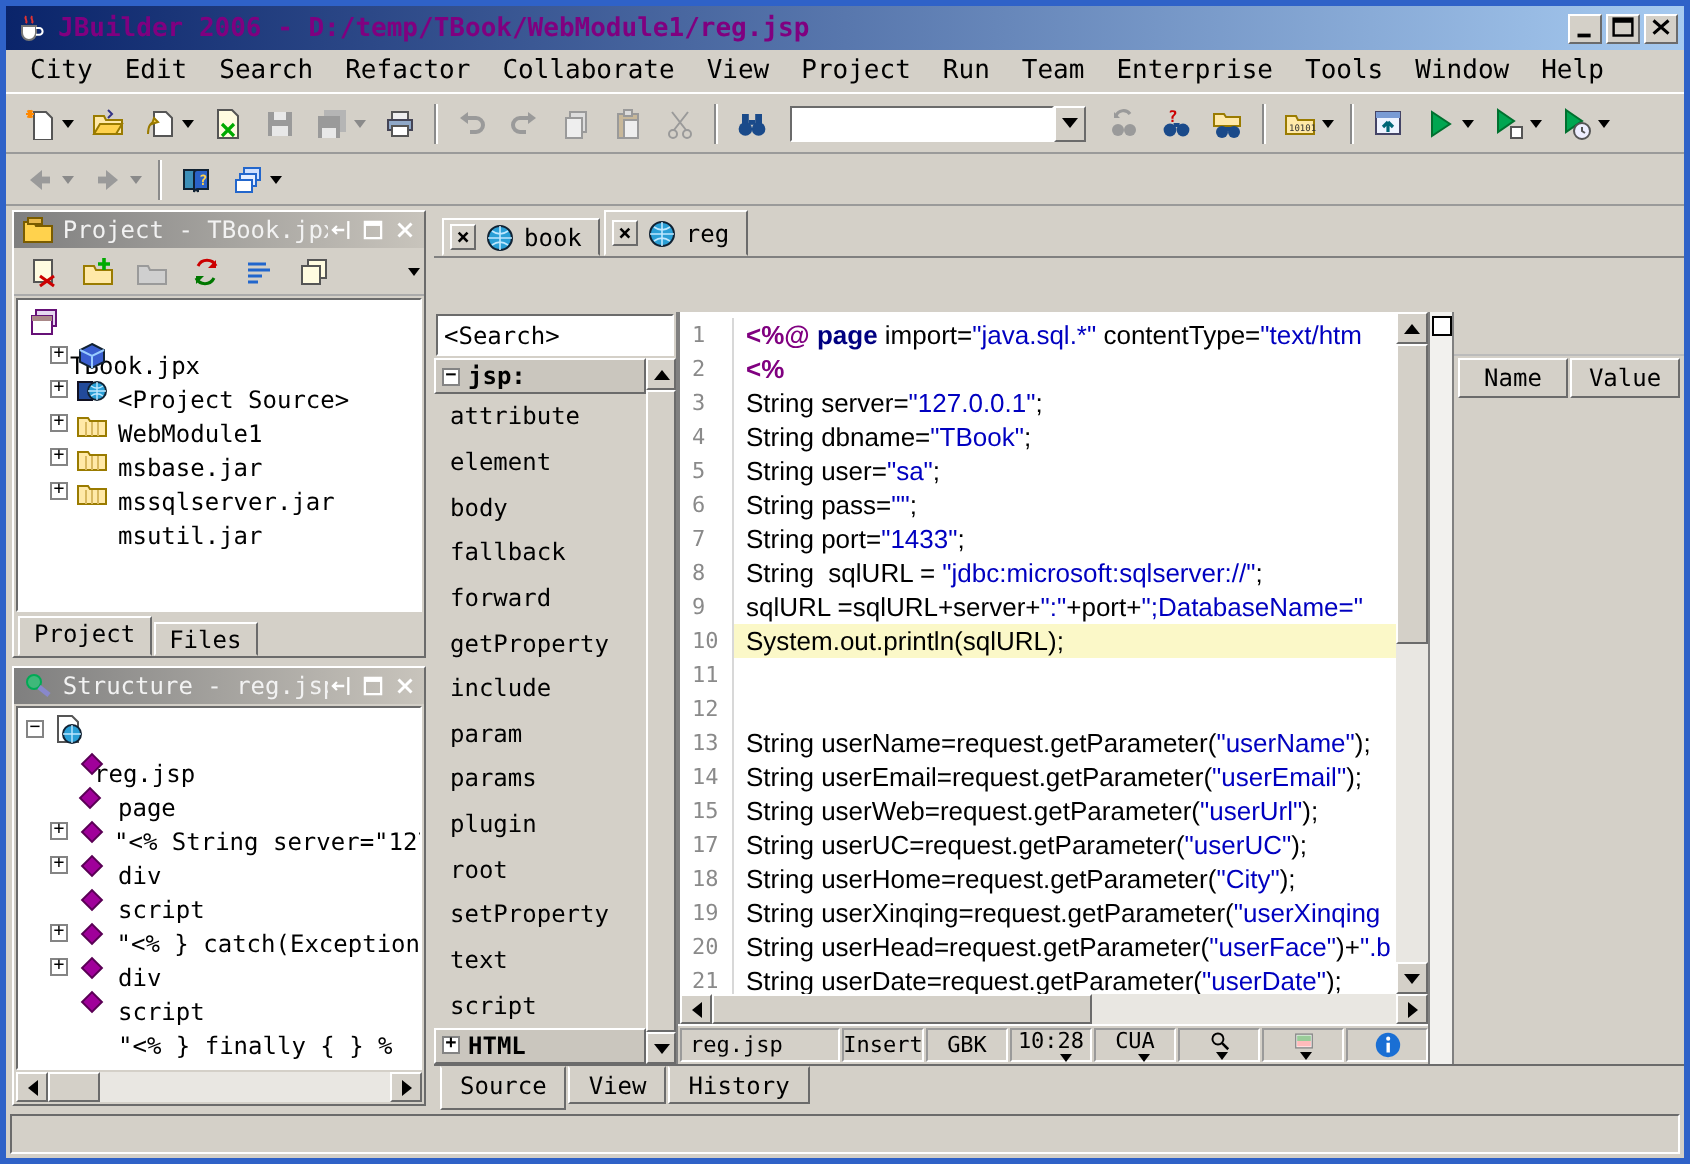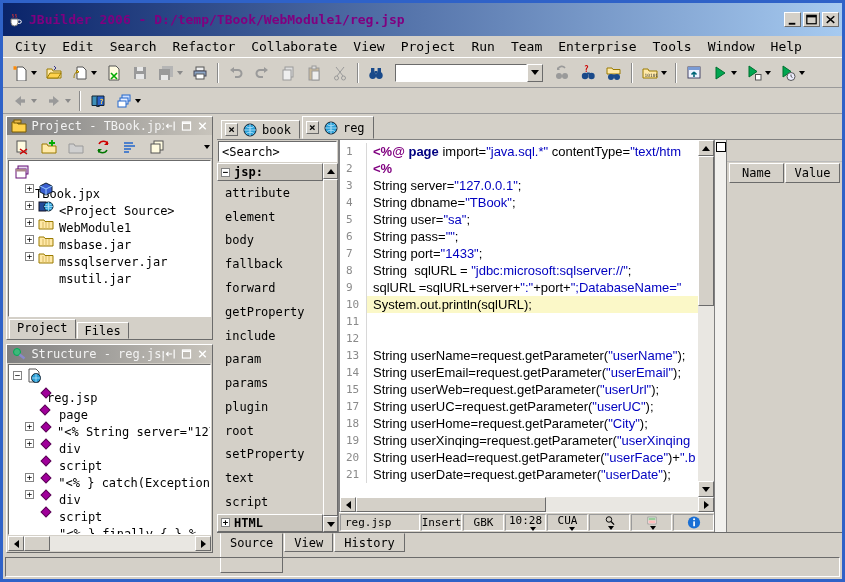--- a/index.html
+++ b/index.html
@@ -7,21 +7,21 @@
          font-family:"DejaVu Sans Mono", monospace; font-size:12px; color:#000; }
   #window { width:845px; height:582px; border:3px solid #2f62c8; background:#d4d0c8;
             display:flex; flex-direction:column; }
   .raised  { border:1px solid; border-color:#fff #6b6b6b #6b6b6b #fff; background:#d4d0c8; }
   .icon16 { width:18px; height:16px; display:inline-flex; align-items:center; justify-content:center; }
   .caret { width:0;height:0;border-left:3px solid transparent;border-right:3px solid transparent;
            border-top:4px solid #000; margin-left:2px; }
   .dis .caret { border-top-color:#8a8a8a; }
 
   
-  .titlebar { height:33px; background:linear-gradient(to right,#0a246a,#a6caf0);
+  .titlebar { height:22px; background:linear-gradient(to right,#0a246a,#a6caf0);
               display:flex; align-items:center; padding:0 3px; color:#fff; flex:none;}
   .titlebar .t { margin-left:5px; font-size:13px; letter-spacing:0; white-space:nowrap; }
   .winbtns { margin-left:auto; display:flex; gap:2px; }
   .winbtn { width:17px; height:15px; display:flex; align-items:center; justify-content:center;
             color:#000; font-size:10px; line-height:1; }
 
   
   .menubar { height:22px; display:flex; align-items:center; padding:0 4px; flex:none;
              border-bottom:1px solid #fff; }
   .menu-item { padding:2px 8px; font-size:13px; white-space:nowrap; }
@@ -74,21 +74,21 @@
   .sb-thumb { background:#d4d0c8; border:1px solid; border-color:#fff #6b6b6b #6b6b6b #fff; }
 
   
   .center { flex:1; display:flex; flex-direction:column; min-width:0; padding-top:2px; }
   .doc-tabs { height:24px; display:flex; align-items:flex-end; padding-left:4px; flex:none;
               border-bottom:1px solid #808080; }
   .dtab { display:flex; align-items:center; gap:3px; border:1px solid; border-color:#fff #6b6b6b transparent #fff;
           background:#d4d0c8; padding:2px 8px 2px 3px; height:19px; margin-right:2px; }
   .dtab.active { height:23px; border-bottom-color:#d4d0c8; }
   .dtab .x { width:13px; height:13px; font-size:11px; font-weight:bold; line-height:11px; text-align:center; }
-  .content { flex:1; display:flex; min-height:0; }
+  .content { flex:1; display:flex; min-height:0;margin-top:27px; }
 
   
   .palette { width:122px; flex:none; display:flex; flex-direction:column; border-right:1px solid #808080; }
   .psearch { height:21px; margin:1px; background:#fff; border:1px solid; border-color:#6b6b6b #fff #fff #6b6b6b;
              display:flex; align-items:center; }
   .psearch input { border:0; width:100%; font-family:inherit; font-size:12px; padding:0 3px; background:#fff; }
   .plist-wrap { flex:1; display:flex; min-height:0; }
   .plist { flex:1; display:flex; flex-direction:column; background:#d4d0c8; overflow:hidden; }
   .pgroup { height:18px; display:flex; align-items:center; padding:0 3px; font-weight:bold; flex:none;
             border:1px solid; border-color:#fff #6b6b6b #6b6b6b #fff; background:#cac6be; }
@@ -133,21 +133,21 @@
   .right-panel { width:115px; flex:none; display:flex; flex-direction:column; background:#d4d0c8; }
   .rp-top { height:22px; flex:none; border-bottom:1px solid #bbb; }
   .rp-heads { display:flex; gap:1px; padding:1px 2px; }
   .rp-head { flex:1; text-align:center; padding:2px 0; font-size:12px; }
 
   
   .bottom-tabs { height:23px; flex:none; display:flex; align-items:flex-start; padding-left:3px;
                  border-top:1px solid #6b6b6b; }
   .btab { border:1px solid; border-color:#fff #6b6b6b #6b6b6b #fff; border-top-color:transparent;
           background:#d4d0c8; padding:2px 9px 3px; font-size:12px; margin-right:1px; height:19px; }
-  .btab.active { height:40px; border-top-color:transparent; }
+  .btab.active { height:22px; border-top-color:transparent; }
   .bottom-strip { height:20px; flex:none; margin:2px 2px 2px 2px; border:1px solid;
                   border-color:#6b6b6b #fff #fff #6b6b6b; }
   svg { display:block; }
 </style>
 </head>
 <body>
 
 <div id="window">
 
   <div class="titlebar">

